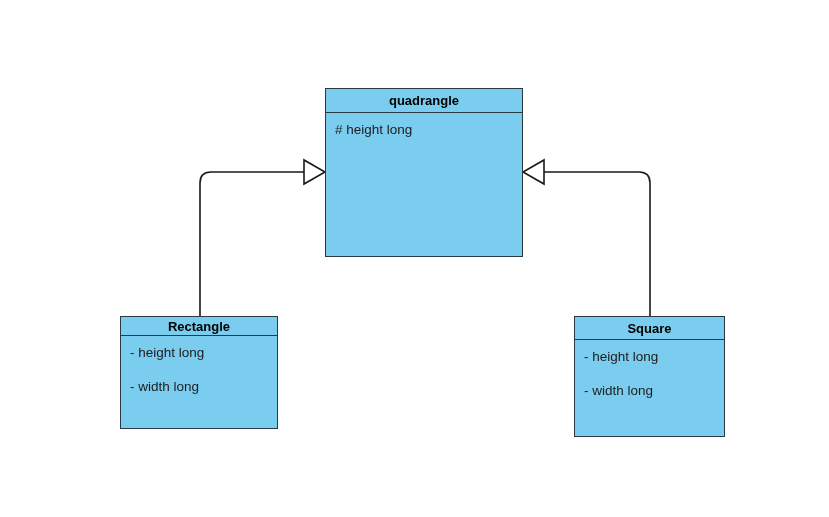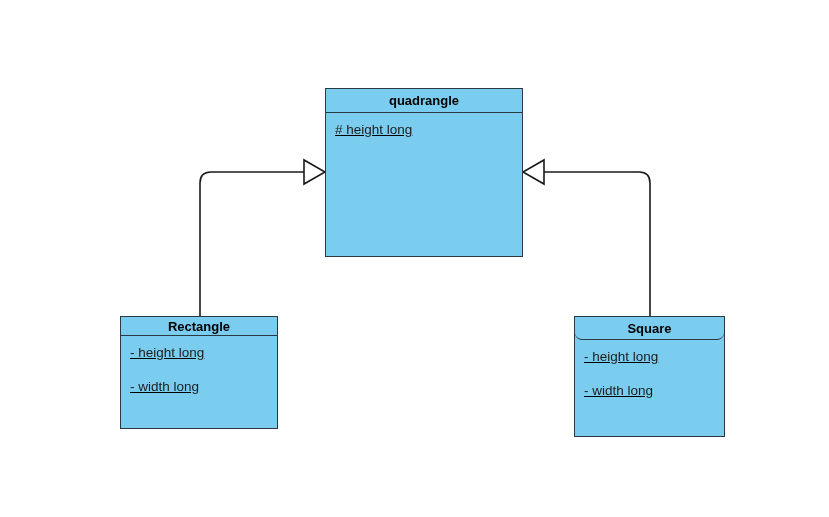--- a/index.html
+++ b/index.html
@@ -40,21 +40,20 @@
     color: #000000;
     line-height: 1;
     display: flex;
     align-items: center;
     justify-content: center;
   }
   .uml-body {
     box-sizing: border-box;
     flex: 1 1 auto;
     padding: 10px 9px 0 9px;
-    text-decoration: underline;
   }
   .uml-attr {
     font-size: 13.5px;
     color: #1c1c1c;
     line-height: 1;
     margin-bottom: 20px;
     white-space: nowrap;
   }
   
   #class-quadrangle {
@@ -72,21 +71,21 @@
     height: 113px;
   }
   #class-rectangle .uml-header { height: 19px; }
   
   #class-square {
     left: 558px;
     top: 316px;
     width: 151px;
     height: 121px;
   }
-  #class-square .uml-header { height: 23px; border-radius: 7px; }
+  #class-square .uml-header { height: 23px; }
 
   .edge-layer {
     position: absolute;
     left: 0;
     top: 0;
     width: 829px;
     height: 517px;
     z-index: 1;
     pointer-events: none;
   }

